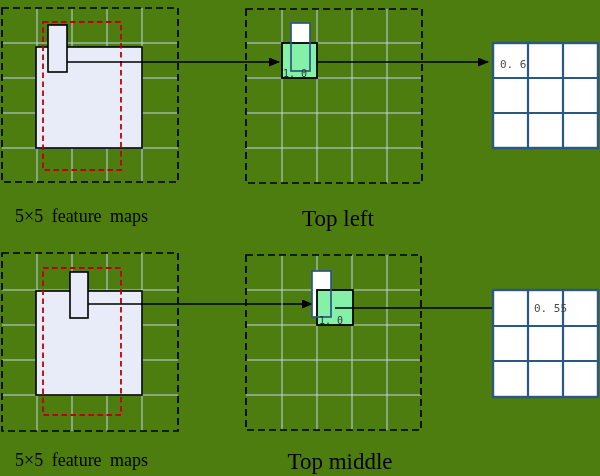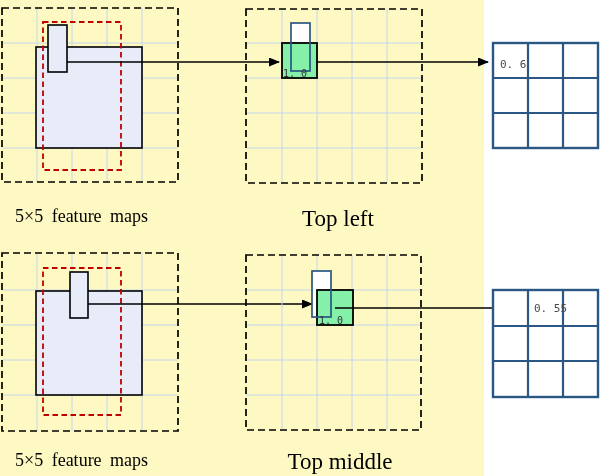--- a/index.html
+++ b/index.html
@@ -1,16 +1,16 @@
 <!DOCTYPE html>
 <html><head>
 <meta charset="utf-8">
 <style>
   html,body{margin:0;padding:0;background:#fff;}
-  .figure{position:relative;width:484px;height:476px;background:#fef9c3;
+  .figure{position:relative;width:600px;height:476px;background:#4d7c0f;
           font-family:"Liberation Serif",serif;}
   svg{display:block}
   .grid{stroke:#c3d6ec;stroke-width:1;fill:none}
   .dash-black{fill:none;stroke:#000;stroke-width:1.7;stroke-dasharray:7 4}
   .region{fill:#e7ecf8;stroke:#000;stroke-width:1.6}
   .roi{fill:none;stroke:#c00000;stroke-width:1.8;stroke-dasharray:5.5 3.5}
   .arrow{stroke:#000;stroke-width:1.4}
   .green{fill:#85f0a7;stroke:#000;stroke-width:1.8}
   .blue-rect{fill:none;stroke:#2a5784;stroke-width:1.7}
   .whitefill{fill:#ffffff;stroke:none}

